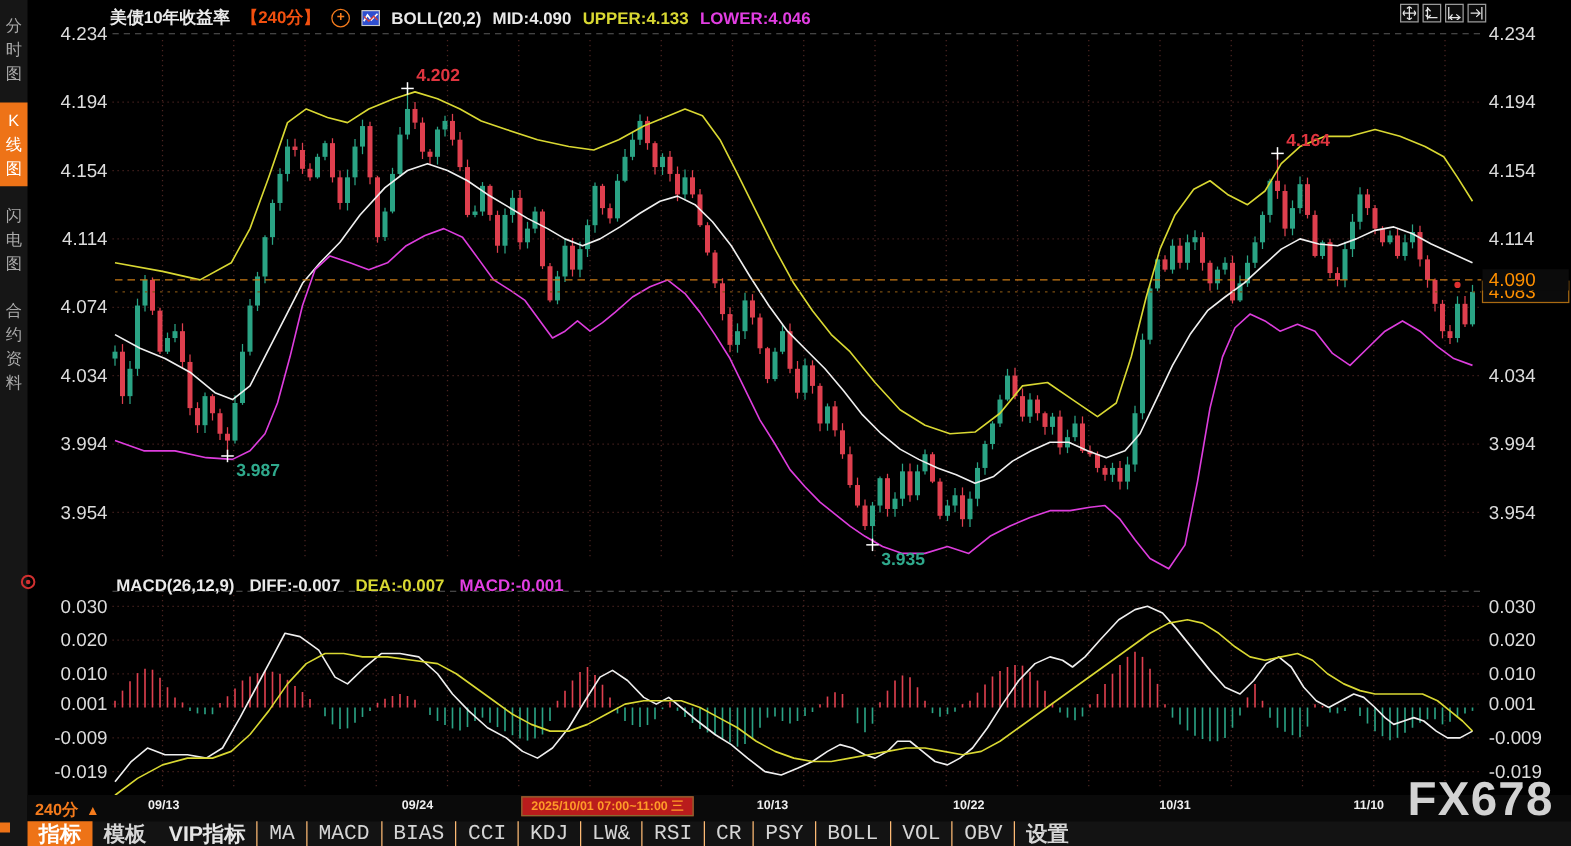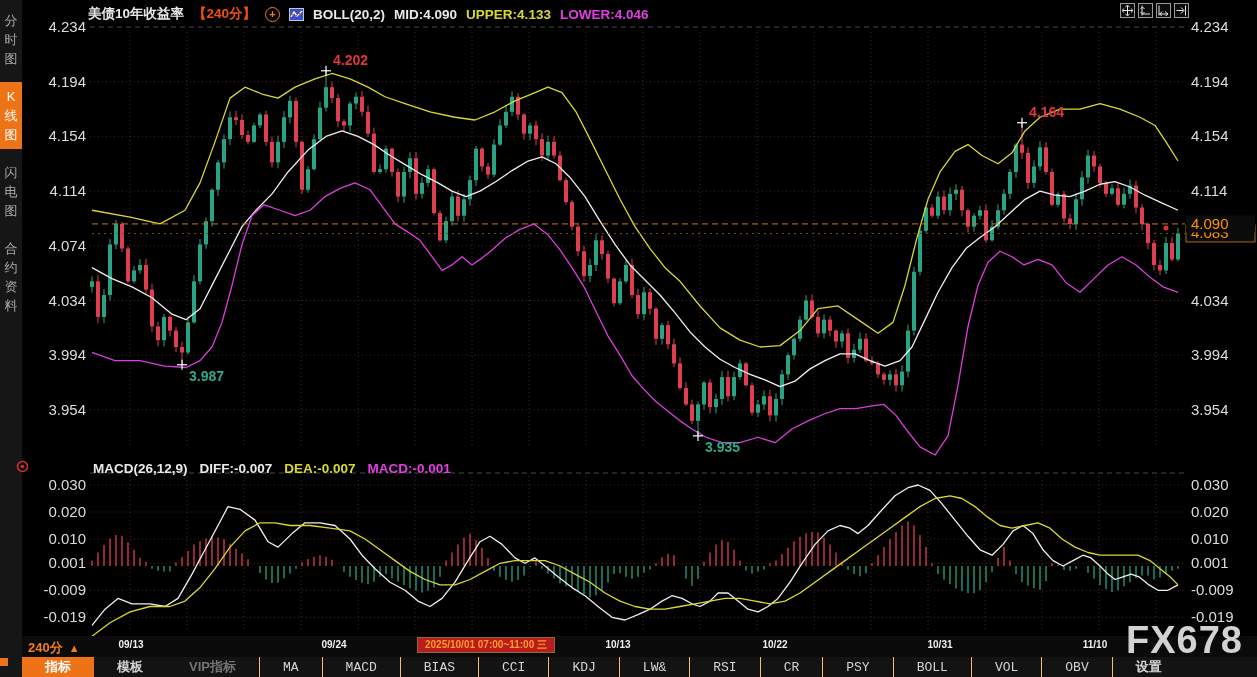--- a/index.html
+++ b/index.html
@@ -33,25 +33,25 @@
   .date{position:absolute;top:3px;transform:translateX(-50%);color:#efefef;font-size:10px;font-weight:bold;
         white-space:nowrap;}
   .date.hl{background:#b91c1c;border:1px solid #8a6a30;color:#ff9b28;padding:0 7px;top:1px;}
   #period-label{position:absolute;left:6px;top:3px;color:#f57b1c;font-size:13px;font-weight:bold;}
   #period-label .tri{margin-left:6px;font-size:11px;}
   #watermark{position:absolute;left:1126px;top:619px;font-size:38px;font-weight:600;color:#d2d2d2;
              letter-spacing:1px;z-index:5;}
   
   #toolbar{position:absolute;left:22px;top:657px;width:1235px;height:20px;background:#131313;
            display:flex;align-items:stretch;z-index:4;}
-  .tb{display:flex;align-items:center;padding:0 23px;font-size:13px;color:#d5d5d5;cursor:pointer;
+  .tb{display:flex;align-items:center;padding:0 9px;font-size:17px;color:#d5d5d5;cursor:pointer;
       font-family:"Liberation Mono",monospace;}
   .tb.cn{font-family:"Liberation Sans",sans-serif;font-weight:bold;}
   .tb.active{background:#ee7317;color:#fff;}
-  .tb.vip{color:#737373;}
+  .tb.vip{color:#e5e5e5;}
   .tb.cell{border-left:1px solid #fdba74;}
   #corner-chip{position:absolute;left:0;top:658px;width:8px;height:8px;background:#ee7317;z-index:5;}
 </style>
 </head>
 <body>
 
 <div id="app">
   <svg id="chart" width="1257" height="677">
       <g>
         <line x1="130" y1="32" x2="130" y2="448" stroke="#4c2420" stroke-dasharray="1,3"></line>

